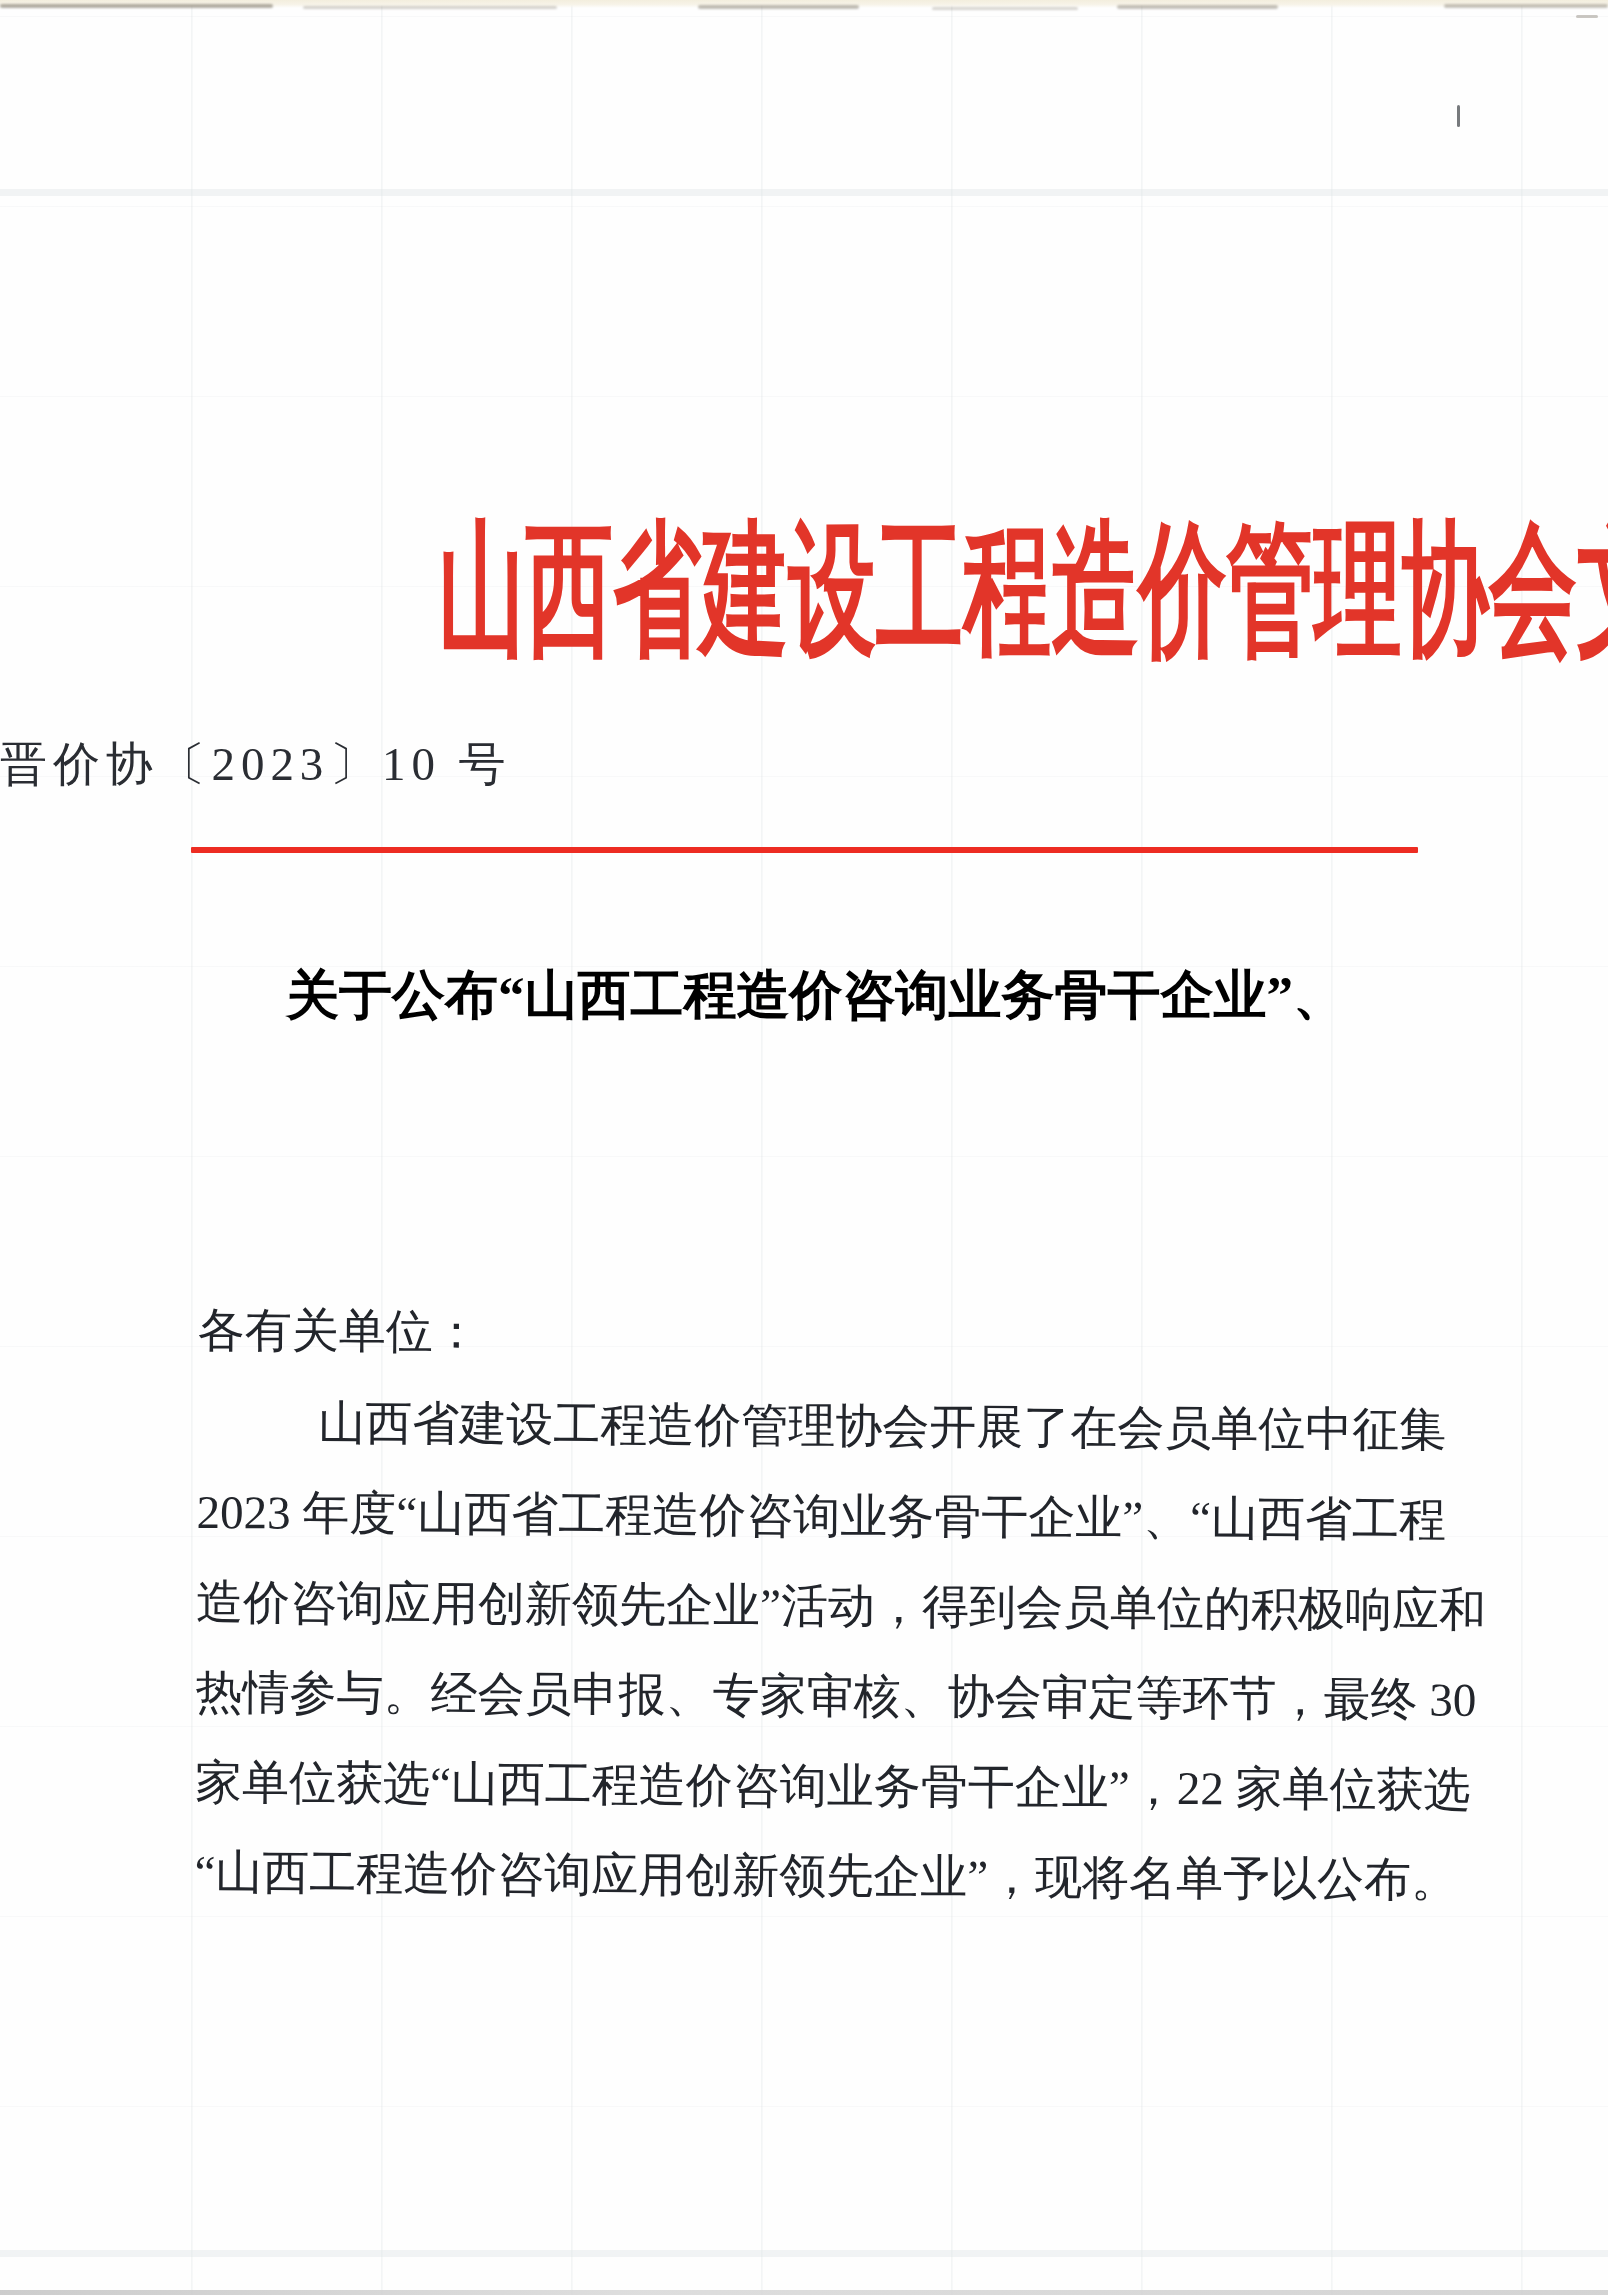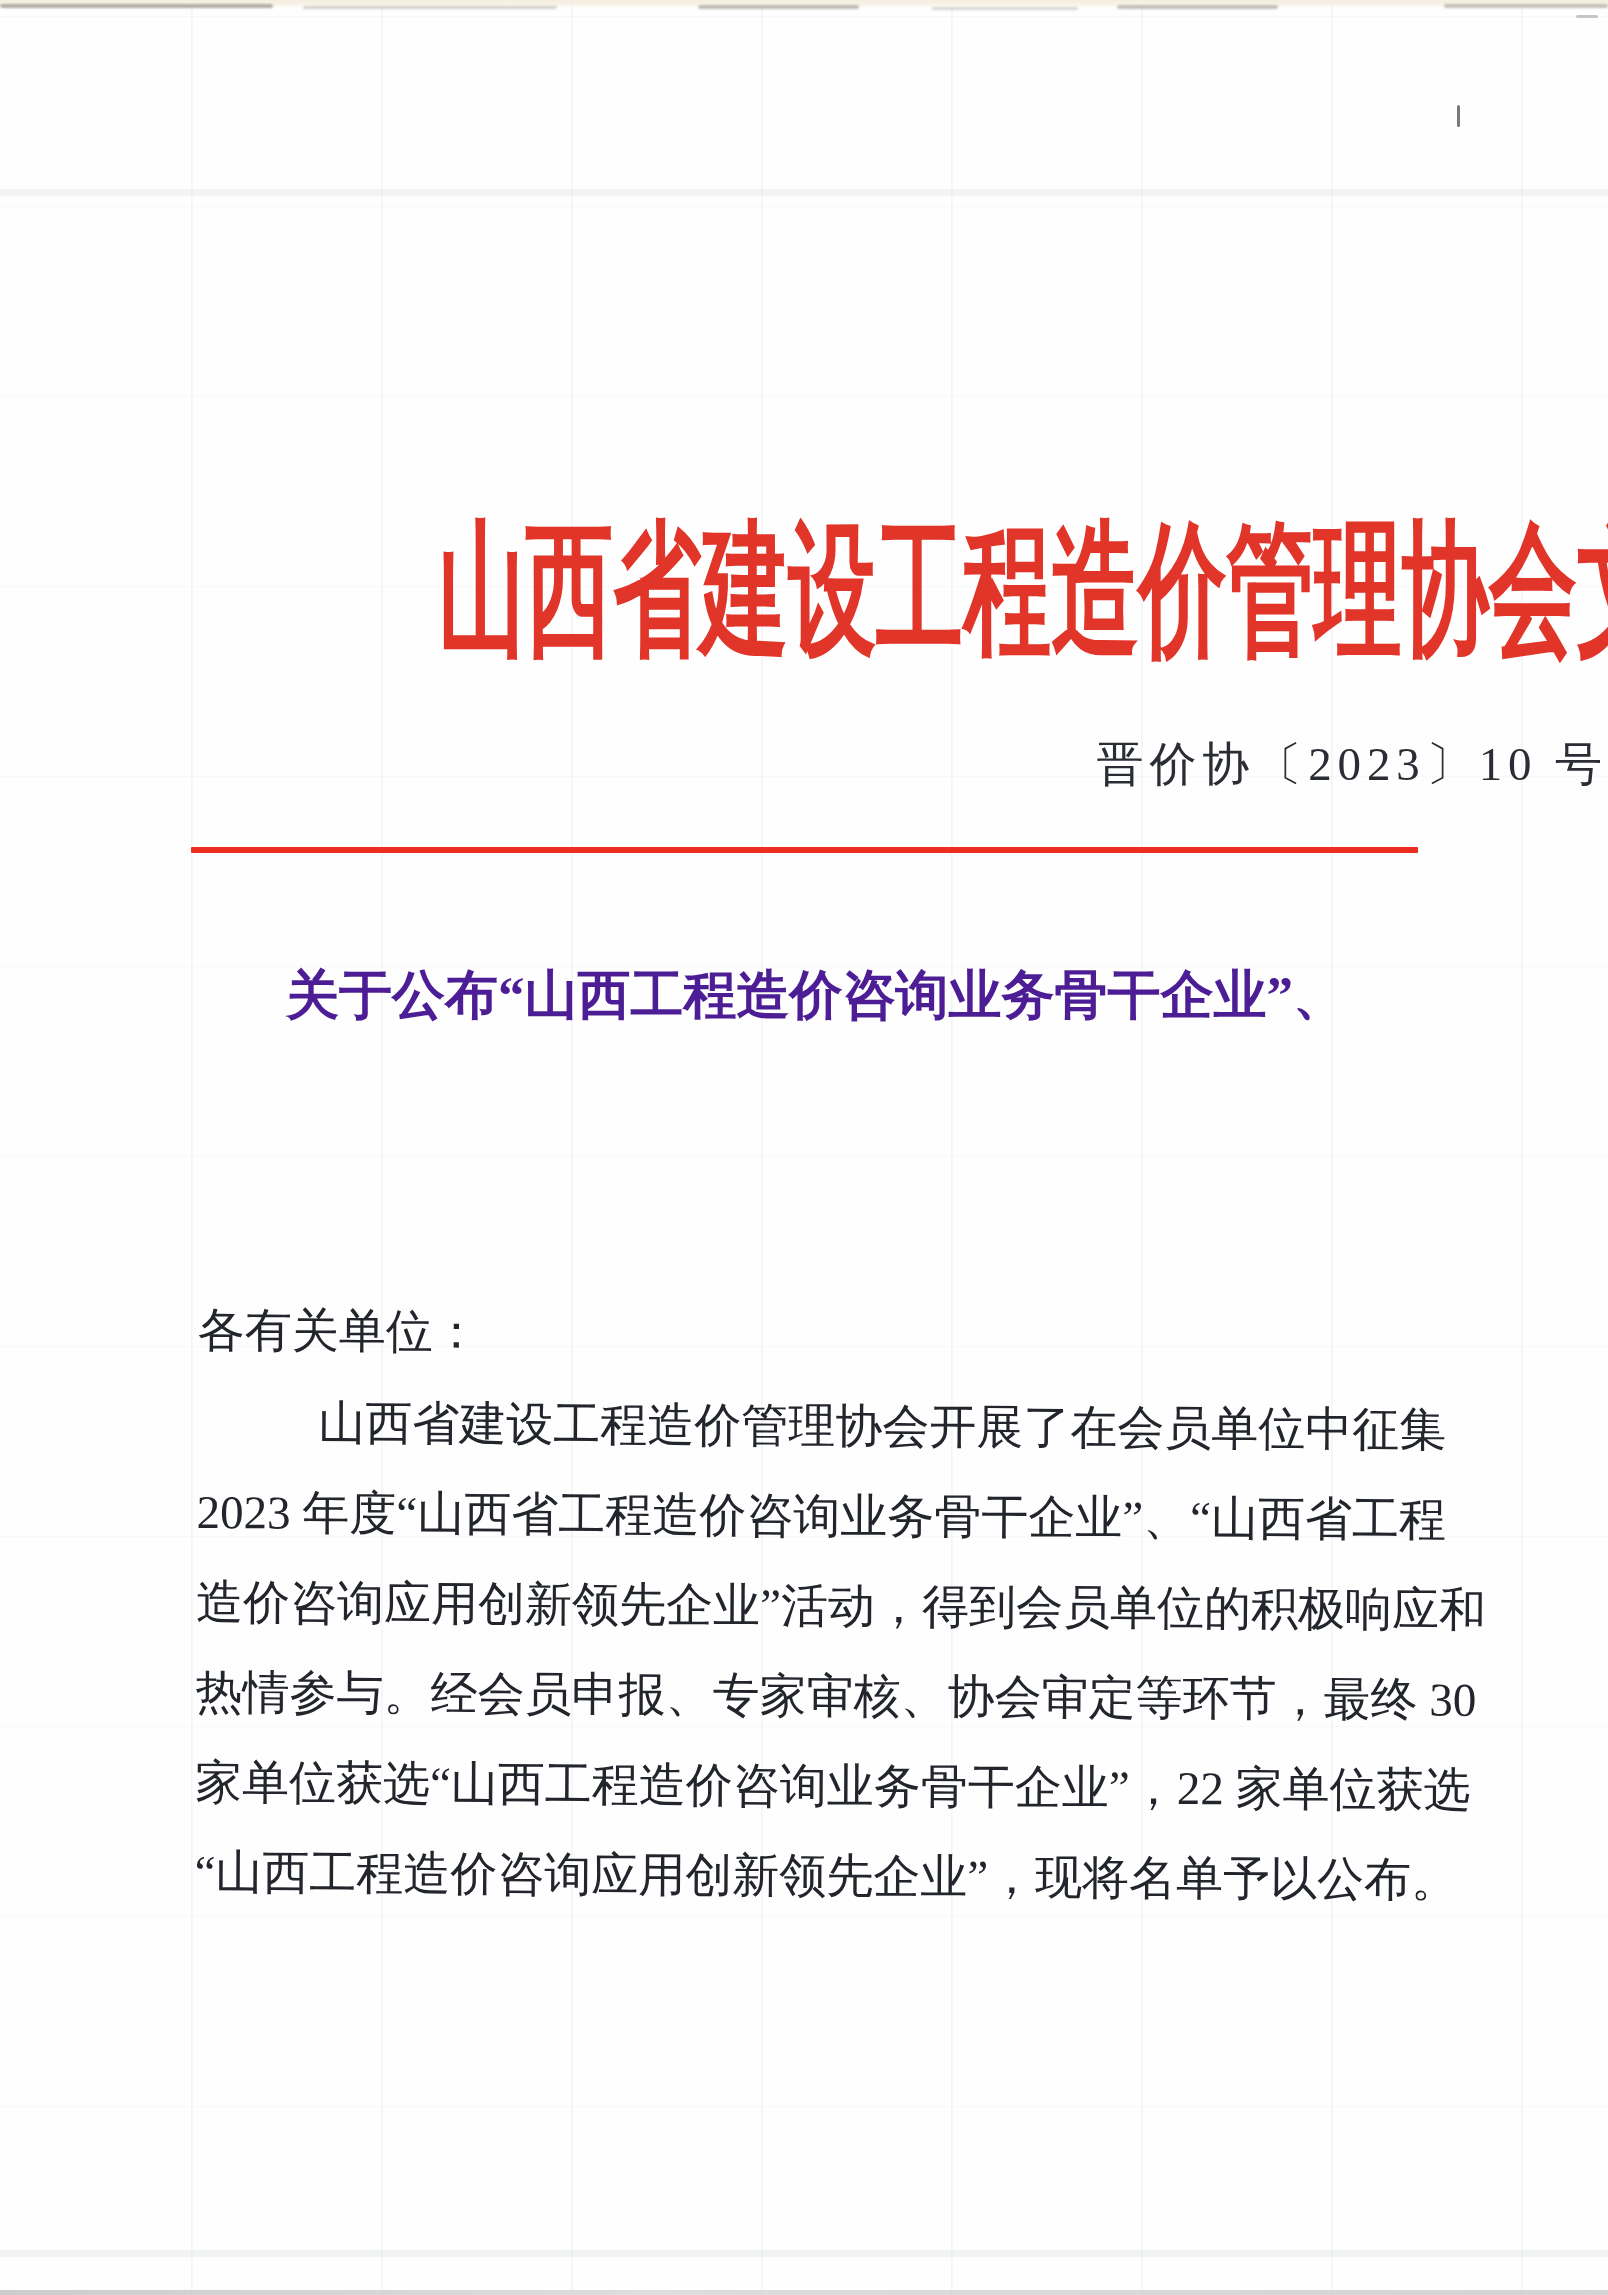--- a/index.html
+++ b/index.html
@@ -96,21 +96,21 @@
     color: #e23529;
     white-space: nowrap;
     transform: scaleX(0.60);
     letter-spacing: 0;
   }
   
   .doc-number {
     position: absolute;
     top: 730px;
     left: 0; right: 0;
-    text-align: right;
+    text-align: left;
     font-size: 47px;
     line-height: 68px;
     letter-spacing: 5.9px;
     color: #2a2d33;
     white-space: nowrap;
   }
   
   .red-divider {
     position: absolute;
     top: 847px;
@@ -122,21 +122,21 @@
   }
   
   .doc-title {
     position: absolute;
     top: 952px;
     left: 0; right: 16px;
     text-align: center;
     font-weight: 700;
     font-size: 53px;
     line-height: 87px;
-    color: #4c1d95;
+    color: #000000;
     padding-left: 40px;
   }
   .doc-title div { white-space: nowrap; }
   
   .body-block {
     position: absolute;
     top: 1299px;
     left: 198px;
     width: 1249px;
     transform: rotate(0.35deg);

